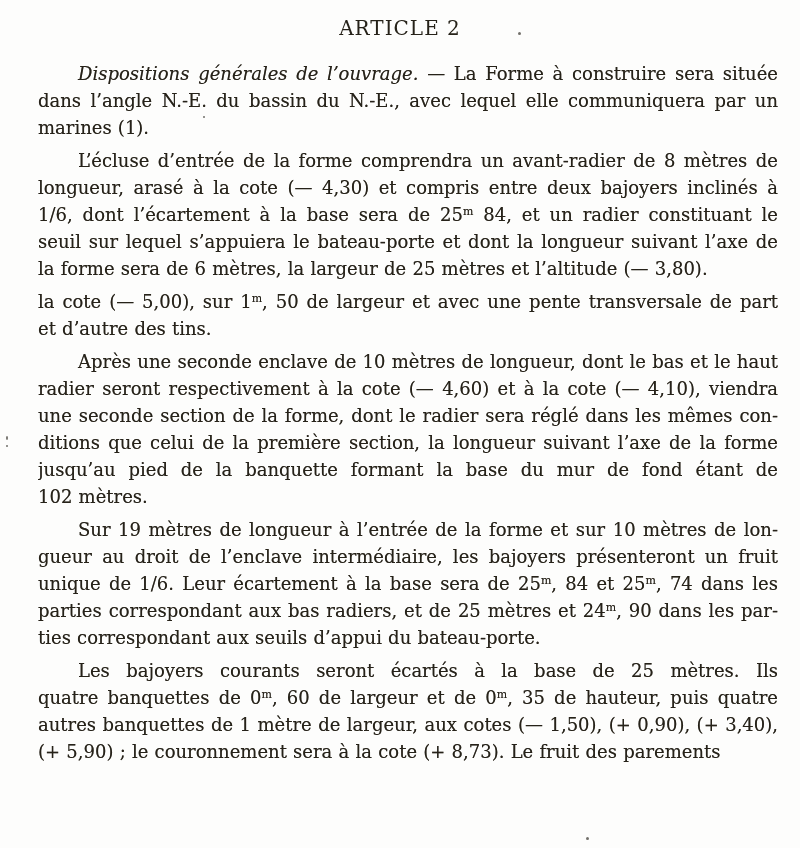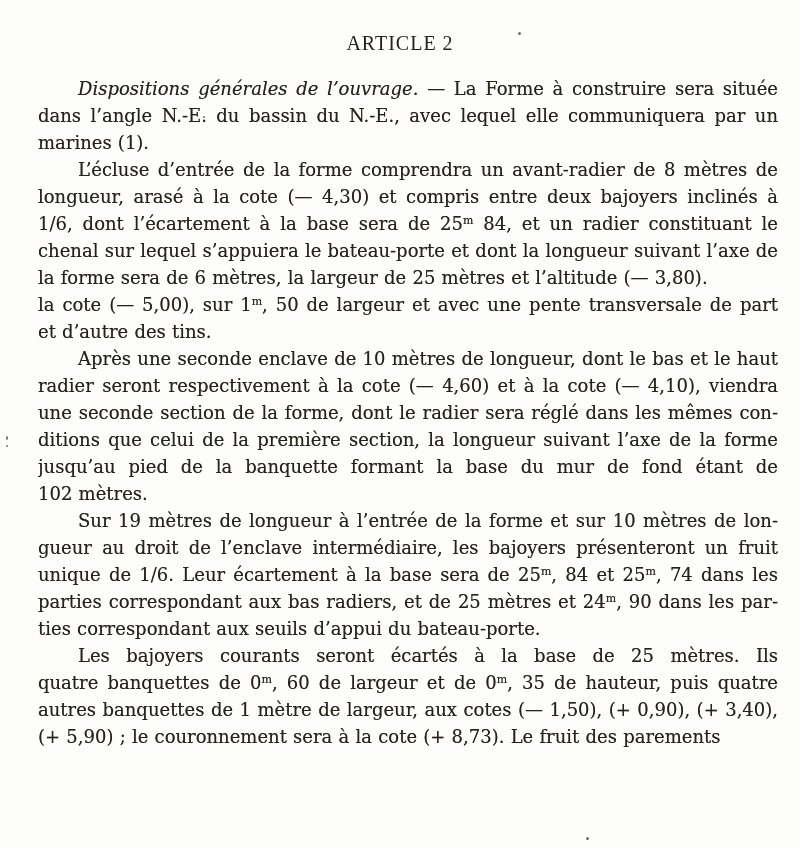--- a/index.html
+++ b/index.html
@@ -14,36 +14,35 @@
     position: relative;
     width: 800px;
     height: 848px;
     background: #fdfdfc;
     color: #262219;
     font-family: "DejaVu Serif", "Liberation Serif", serif;
     -webkit-font-smoothing: antialiased;
   }
   .heading {
     margin: 0;
-    padding-top: 29px;
+    padding-top: 14px;
     height: 28px;
     line-height: 28px;
     text-align: center;
     font-size: 20px;
     font-weight: normal;
     letter-spacing: 1px;
     color: #262219;
-    font-family: Liberation Serif, serif;
   }
   .textblock {
     position: relative;
     margin: 18px 22px 0 38px;
     width: 740px;
   }
-  .para { }
+  .para { margin-top: 6px; }
   .para:first-child { margin-top: 0; }
   .line {
     height: 27px;
     line-height: 27px;
     font-size: 18px;
     overflow: hidden;
     text-align: left;
     white-space: normal;
     word-spacing: 0.5px;
     text-shadow: 0 0 0.5px rgba(45,40,32,0.55);
@@ -79,21 +78,21 @@
   <div class="textblock">
       <div class="para">
         <div class="line indent just"><span class="lead-italic">Dispositions générales de l’ouvrage.</span> — La Forme à construire sera située</div>
         <div class="line just">dans l’angle N.-E. du bassin du N.-E., avec lequel elle communiquera par un</div>
         <div class="line">marines (1).</div>
       </div>
       <div class="para">
         <div class="line indent just">L’écluse d’entrée de la forme comprendra un avant-radier de 8 mètres de</div>
         <div class="line just">longueur, arasé à la cote (— 4,30) et compris entre deux bajoyers inclinés à</div>
         <div class="line just">1/6, dont l’écartement à la base sera de 25<sup class="sup-m">m</sup> 84, et un radier constituant le</div>
-        <div class="line just">chenal sur lequel s’appuiera le bateau-porte et dont la longueur suivant l’axe de</div>
+        <div class="line just">seuil sur lequel s’appuiera le bateau-porte et dont la longueur suivant l’axe de</div>
         <div class="line">la forme sera de 6 mètres, la largeur de 25 mètres et l’altitude (— 3,80).</div>
       </div>
       <div class="para">
         <div class="line just">la cote (— 5,00), sur 1<sup class="sup-m">m</sup>, 50 de largeur et avec une pente transversale de part</div>
         <div class="line">et d’autre des tins.</div>
       </div>
       <div class="para">
         <div class="line indent just">Après une seconde enclave de 10 mètres de longueur, dont le bas et le haut</div>
         <div class="line just">radier seront respectivement à la cote (— 4,60) et à la cote (— 4,10), viendra</div>
         <div class="line just">une seconde section de la forme, dont le radier sera réglé dans les mêmes con-</div>

